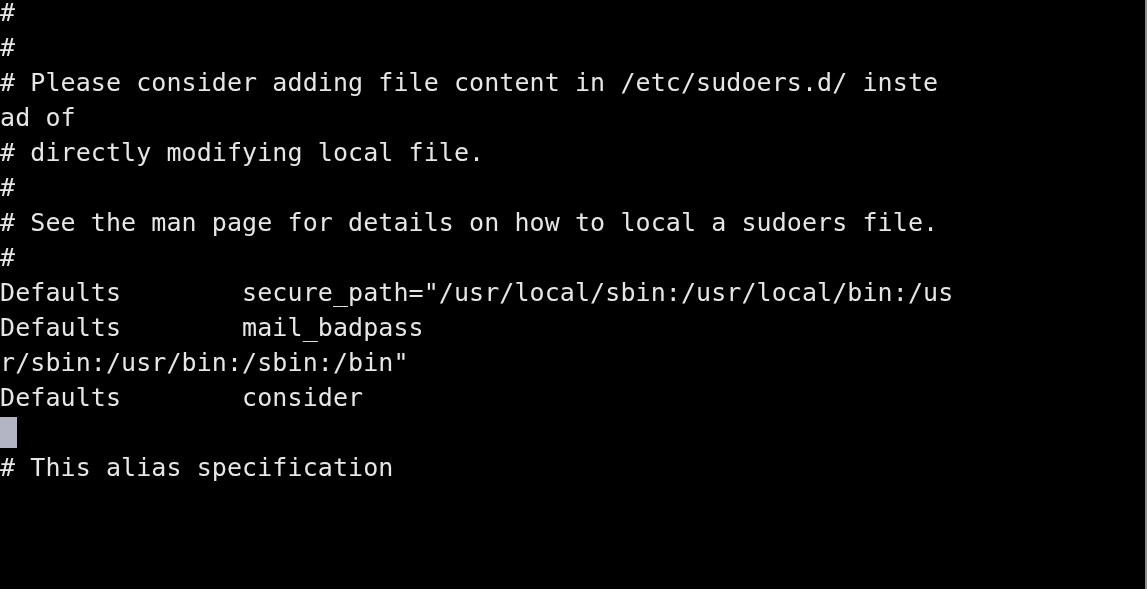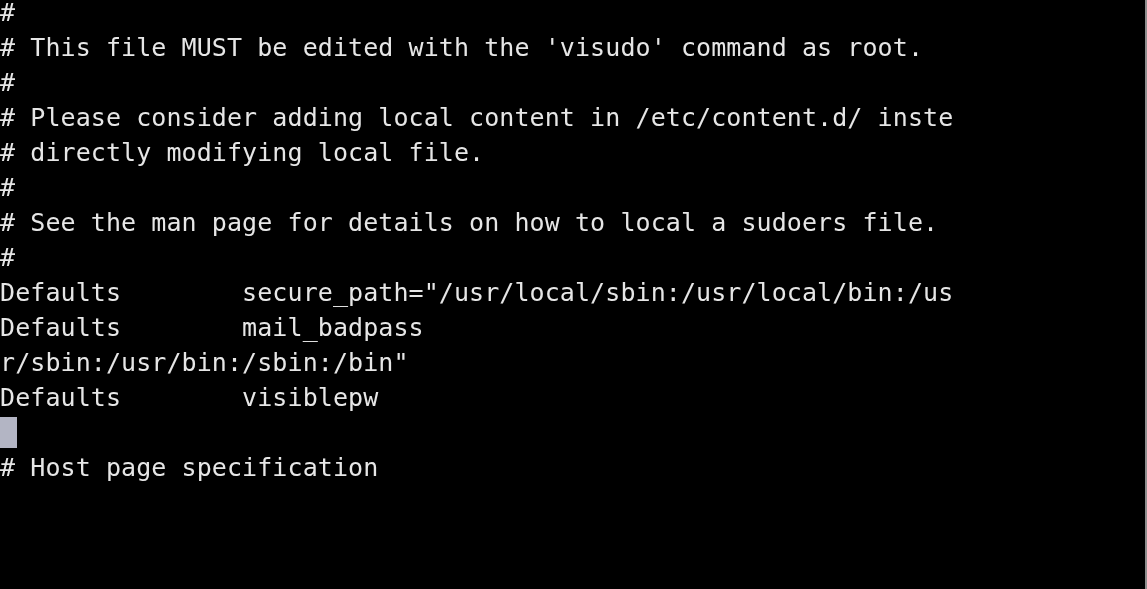--- a/index.html
+++ b/index.html
@@ -52,33 +52,33 @@
     background: #b3b5c4;
   }
 </style>
 </head>
 <body>
 
 <div id="terminal">
   <div id="screen">
 
     <div class="line">#</div>
-    <div class="line"># This file MUST be edited with the 'visudo' command as root.</div>
     <div class="line">#</div>
-    <div class="line"># Please consider adding local content in /etc/content.d/ inste</div>
+    <div class="line"># Please consider adding file content in /etc/sudoers.d/ inste</div>
+    <div class="line">ad of</div>
     <div class="line"># directly modifying local file.</div>
     <div class="line">#</div>
     <div class="line"># See the man page for details on how to local a sudoers file.</div>
     <div class="line">#</div>
     <div class="line">Defaults        secure_path="/usr/local/sbin:/usr/local/bin:/us</div>
     <div class="line">Defaults        mail_badpass</div>
     <div class="line">r/sbin:/usr/bin:/sbin:/bin"</div>
-    <div class="line">Defaults        visiblepw</div>
+    <div class="line">Defaults        consider</div>
 
     <div class="line blank">
       <span class="cursor"></span>
       <span></span>
     </div>
 
-    <div class="line"># Host page specification</div>
+    <div class="line"># This alias specification</div>
 
   </div>
 </div>
 
 </body></html>

